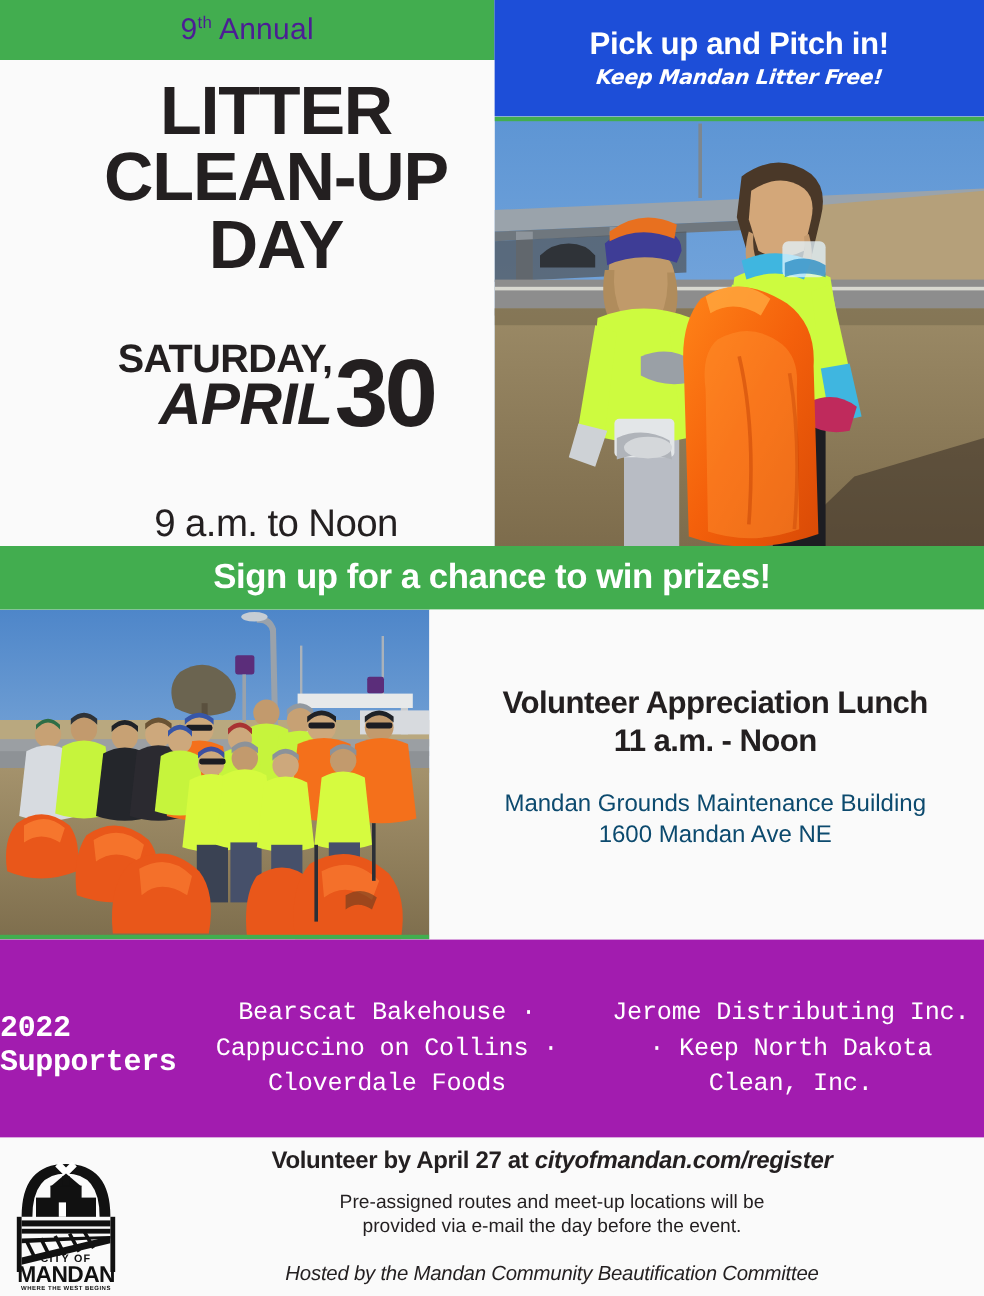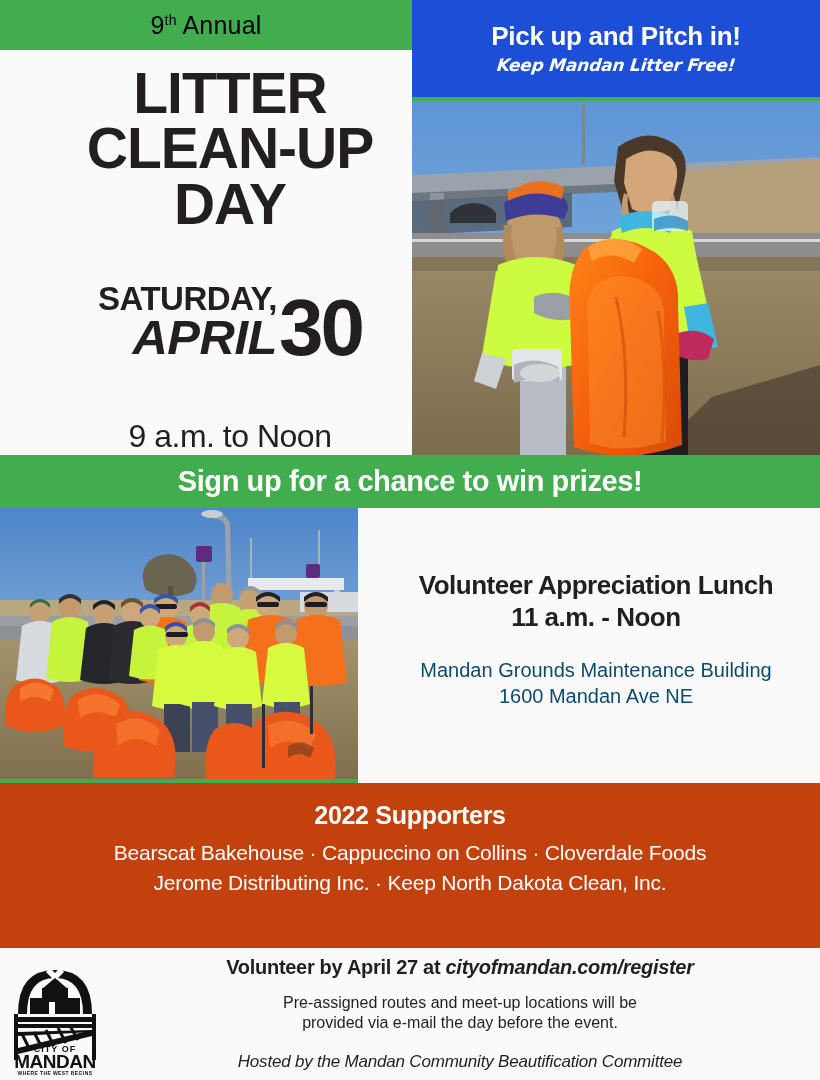--- a/index.html
+++ b/index.html
@@ -4,21 +4,21 @@
 <style>
   html,body{margin:0;padding:0;background:#ffffff;}
   body{width:820px;height:1080px;font-family:"Liberation Sans",sans-serif;overflow:hidden;}
   .poster{position:relative;width:820px;height:1080px;background:#fafafa;overflow:hidden;}
 
   
   .band-annual{
     position:absolute;left:0;top:0;width:412px;height:50px;background:#42ad4f;
     display:flex;align-items:center;justify-content:center;
   }
-  .band-annual .txt{color:#000000;font-size:25px;font-weight:400;letter-spacing:.2px;}
+  .band-annual .txt{color:#4c1d95;font-size:25px;font-weight:400;letter-spacing:.2px;}
   .band-annual sup{font-size:14px;vertical-align:super;}
 
   
   .band-tag{
     position:absolute;left:412px;top:0;width:408px;height:97px;background:#1d4ed8;
     display:flex;flex-direction:column;align-items:center;justify-content:center;
   }
   .band-tag .l1{color:#ffffff;font-weight:bold;font-size:26px;letter-spacing:-.3px;line-height:1;}
   .band-tag .l2{color:#ffffff;font-size:17px;line-height:1;margin-top:8px;
     font-family:"DejaVu Sans",sans-serif;font-style:italic;font-weight:bold;
@@ -46,22 +46,22 @@
     display:flex;align-items:center;justify-content:center;}
   .band-prize .txt{color:#ffffff;font-weight:bold;font-size:29px;letter-spacing:-.4px;}
 
   
   .lunch{position:absolute;left:358px;top:508px;width:462px;height:275px;background:#fafafa;
     display:flex;flex-direction:column;align-items:center;justify-content:flex-start;padding-top:62px;box-sizing:border-box;padding-left:14px;}
   .lunch h2{margin:0;color:#231f20;font-weight:bold;font-size:26px;line-height:1.22;text-align:center;letter-spacing:-.5px;}
   .lunch .addr{margin-top:24px;color:#0c4a6e;font-size:20px;line-height:1.3;text-align:center;}
 
   
-  .supporters{position:absolute;left:0;top:783px;width:820px;height:165px;background:#c2410c;
-    display:flex;flex-direction:column;align-items:center;justify-content:flex-start;padding-top:18px;box-sizing:border-box;}
+  .supporters{position:absolute;left:0;top:783px;width:820px;height:165px;background:#a21caf;
+    display:flex;flex-direction:row;align-items:center;justify-content:flex-start;padding-top:18px;box-sizing:border-box;font-family:Liberation Mono, monospace;}
   .supporters h3{margin:0 0 8px 0;color:#ffffff;font-weight:bold;font-size:25px;letter-spacing:-.3px;}
   .supporters .row{color:#ffffff;font-size:21px;line-height:1.42;letter-spacing:-.2px;text-align:center;}
 
   
   .footer{position:absolute;left:0;top:948px;width:820px;height:132px;background:#fafafa;}
   .logo-box{position:absolute;left:8px;top:4px;width:95px;height:124px;}
   .logo-box svg{display:block;width:95px;height:124px;}
   .footer-text{position:absolute;left:110px;top:8px;width:700px;text-align:center;}
   .f-line1{color:#231f20;font-weight:bold;font-size:20px;letter-spacing:-.3px;}
   .f-line1 .url{font-style:italic;}

